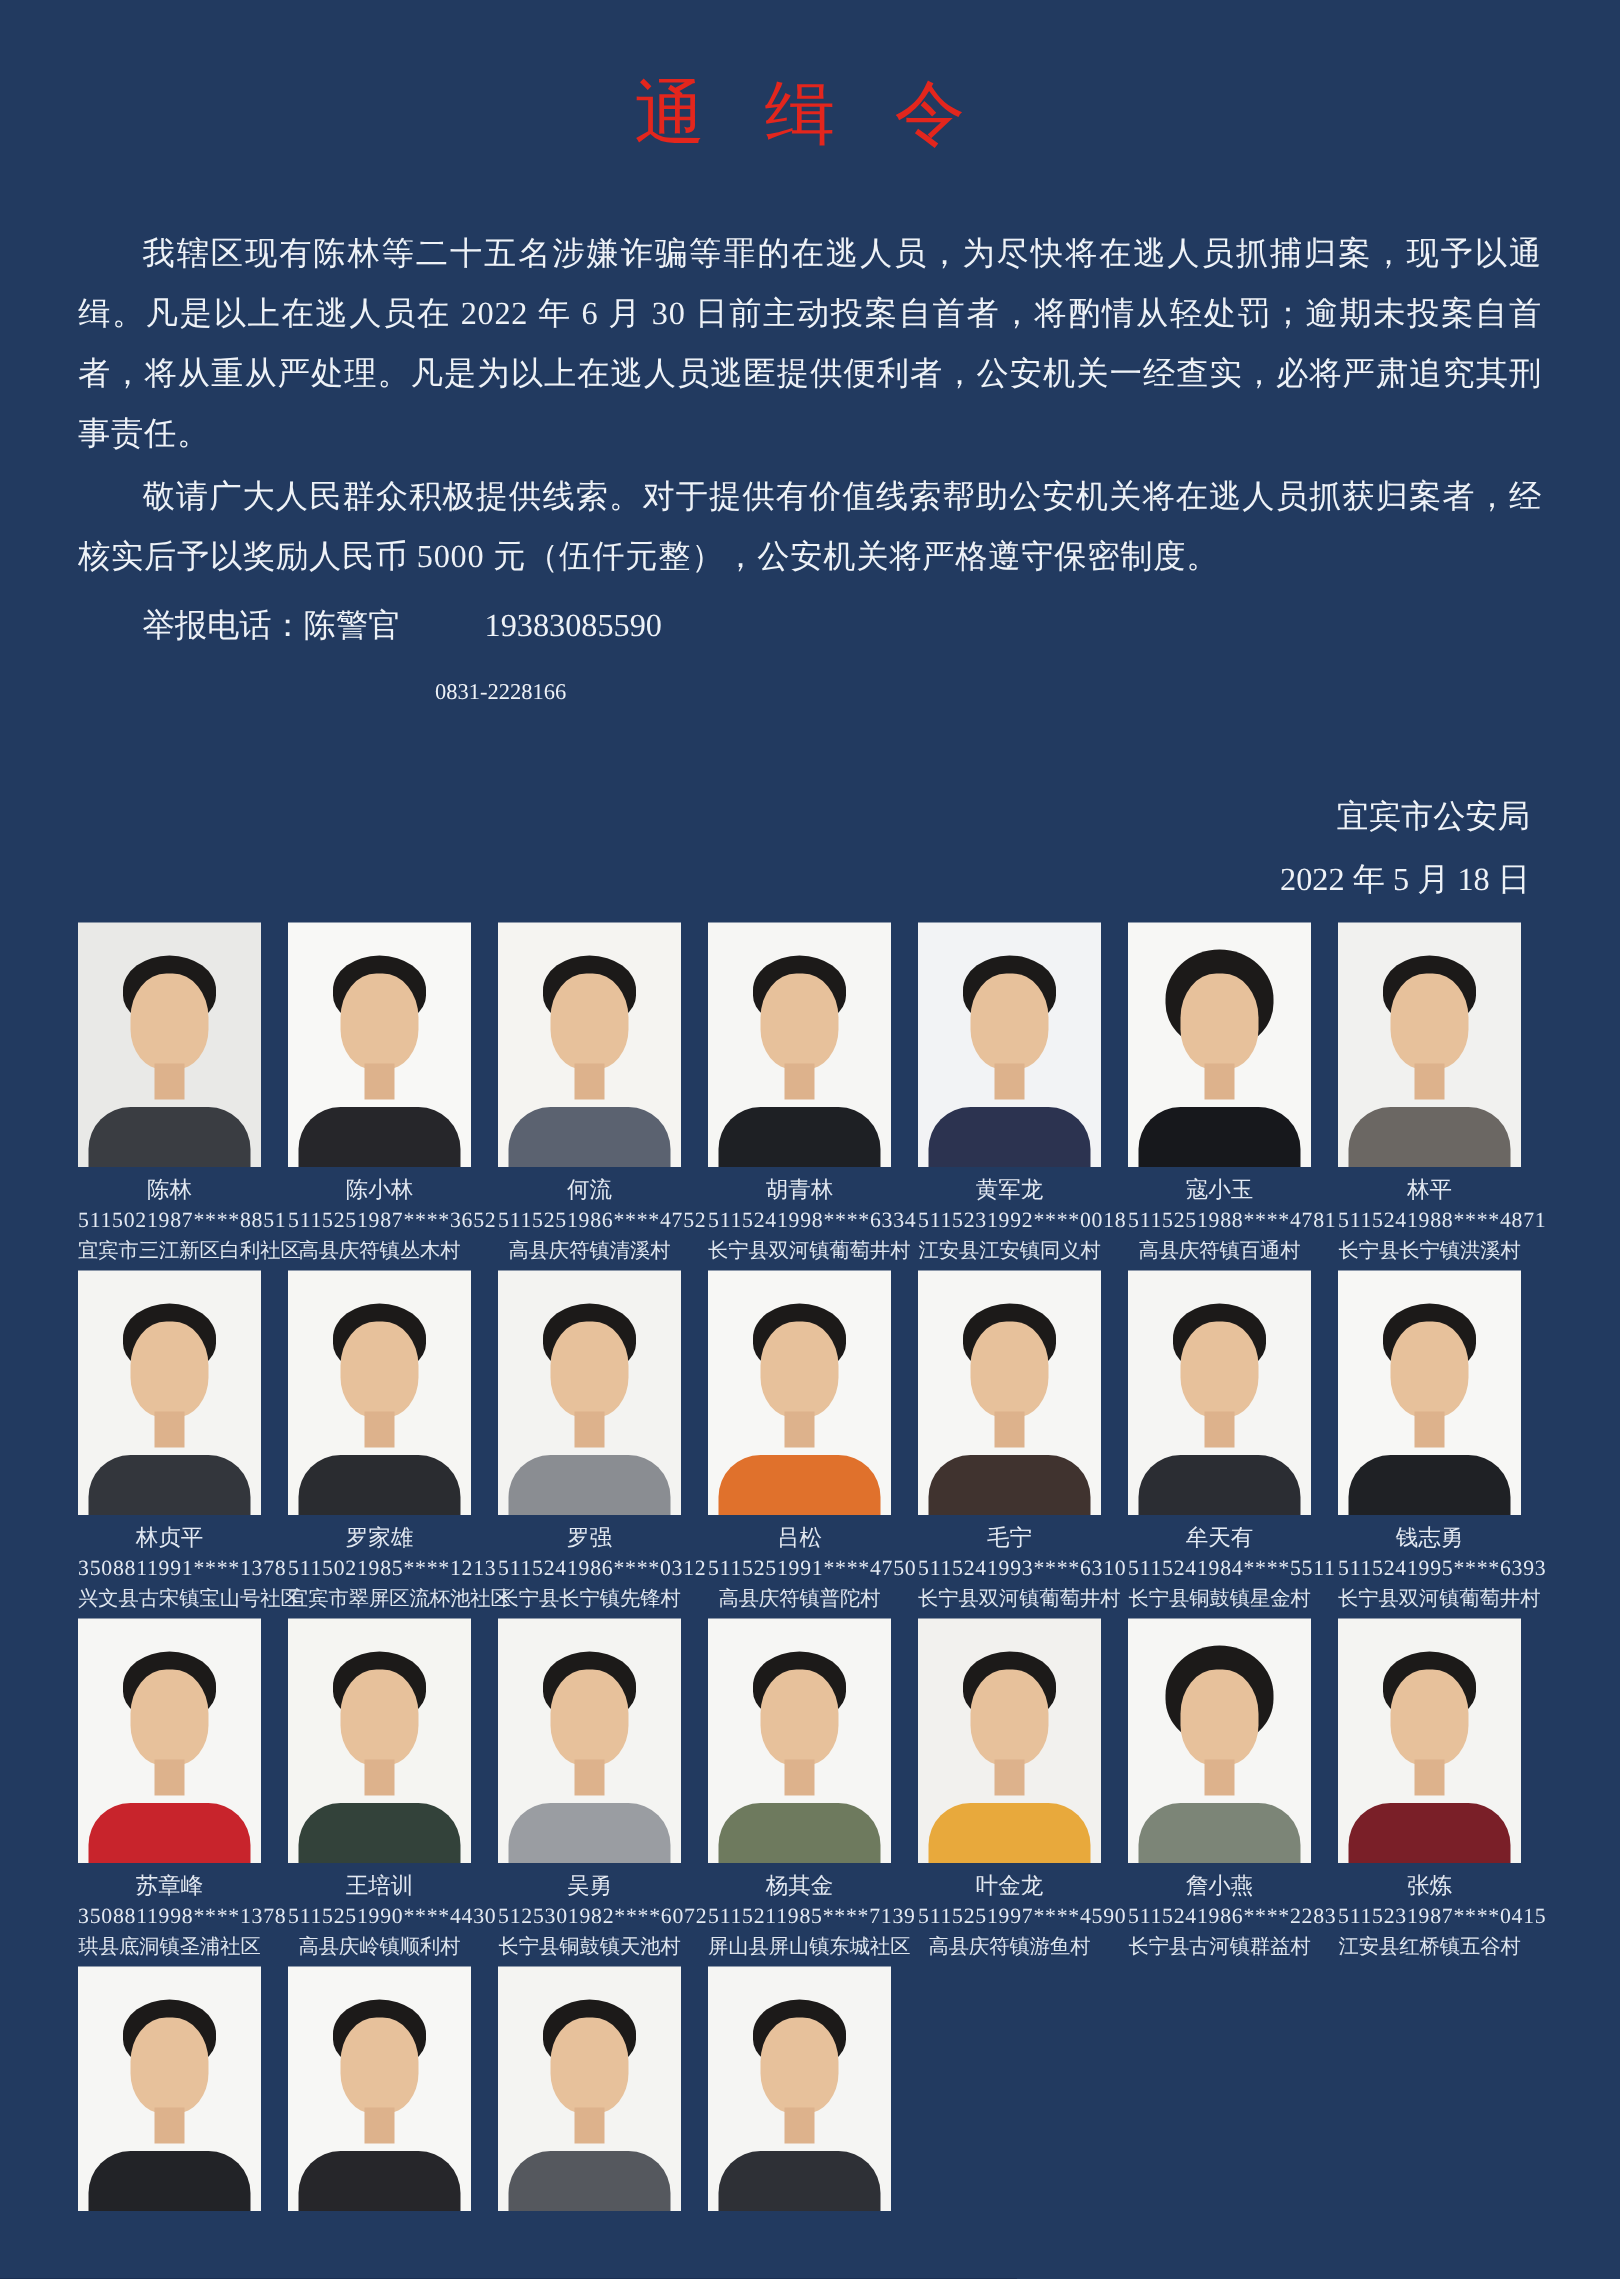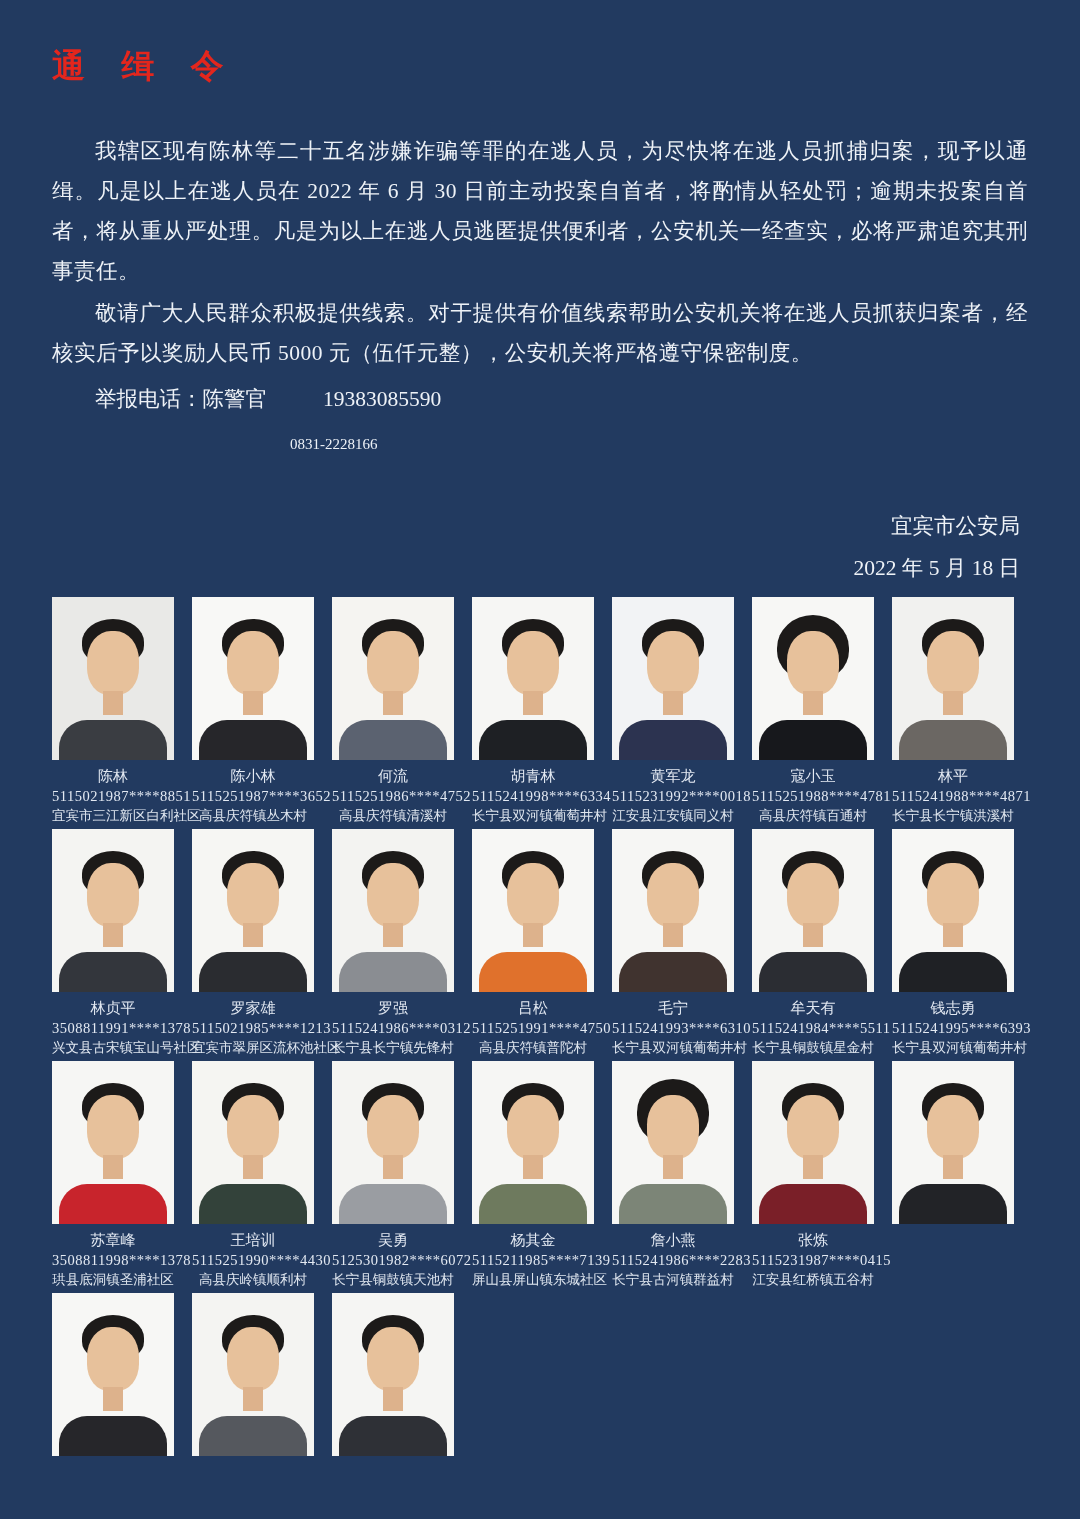--- a/index.html
+++ b/index.html
@@ -8,22 +8,23 @@
     width:1080px;height:1519px;
     box-sizing:border-box;
     padding:38px 52px 0 52px;
     background:var(--bg,#223a60);
     font-family:"Liberation Serif","DejaVu Serif",serif;
     color:var(--fg,#eef2f7);
     overflow:hidden;
   }
   .title{
     margin:6px 0 0 0;
-    font-size:33px;
-    font-weight:bold;
+    text-align:center;
+    font-size:47px;
+    font-weight:normal;
     letter-spacing:14px;
     color:var(--red,#e3261d);
   }
   .para{
     margin:0;
     font-size:21.5px;
     line-height:40px;
     text-align:justify;
     text-indent:2em;
     letter-spacing:0.5px;
@@ -354,20 +355,31 @@
       <div class="hair"></div>
       <div class="face"></div>
       <div class="neck"></div>
       <div class="shoulders" style="background: rgb(110, 122, 94);"></div>
     </div>
     <div class="pname">杨其金</div>
     <div class="pid">5115211985****7139</div>
     <div class="paddr">屏山县屏山镇东城社区</div>
   </div>
 
+  <div class="cell">
+    <div class="photo" style="background: rgb(242, 241, 238);">
+      <div class="hair"></div>
+      <div class="face"></div>
+      <div class="neck"></div>
+      <div class="shoulders" style="background: rgb(232, 169, 60);"></div>
+    </div>
+    <div class="pname">叶金龙</div>
+    <div class="pid">5115251997****4590</div>
+    <div class="paddr">高县庆符镇游鱼村</div>
+  </div>
 
   <div class="cell">
     <div class="photo female" style="background: rgb(246, 246, 244);">
       <div class="hair"></div>
       <div class="face"></div>
       <div class="neck"></div>
       <div class="shoulders" style="background: rgb(124, 133, 119);"></div>
     </div>
     <div class="pname">詹小燕</div>
     <div class="pid">5115241986****2283</div>

